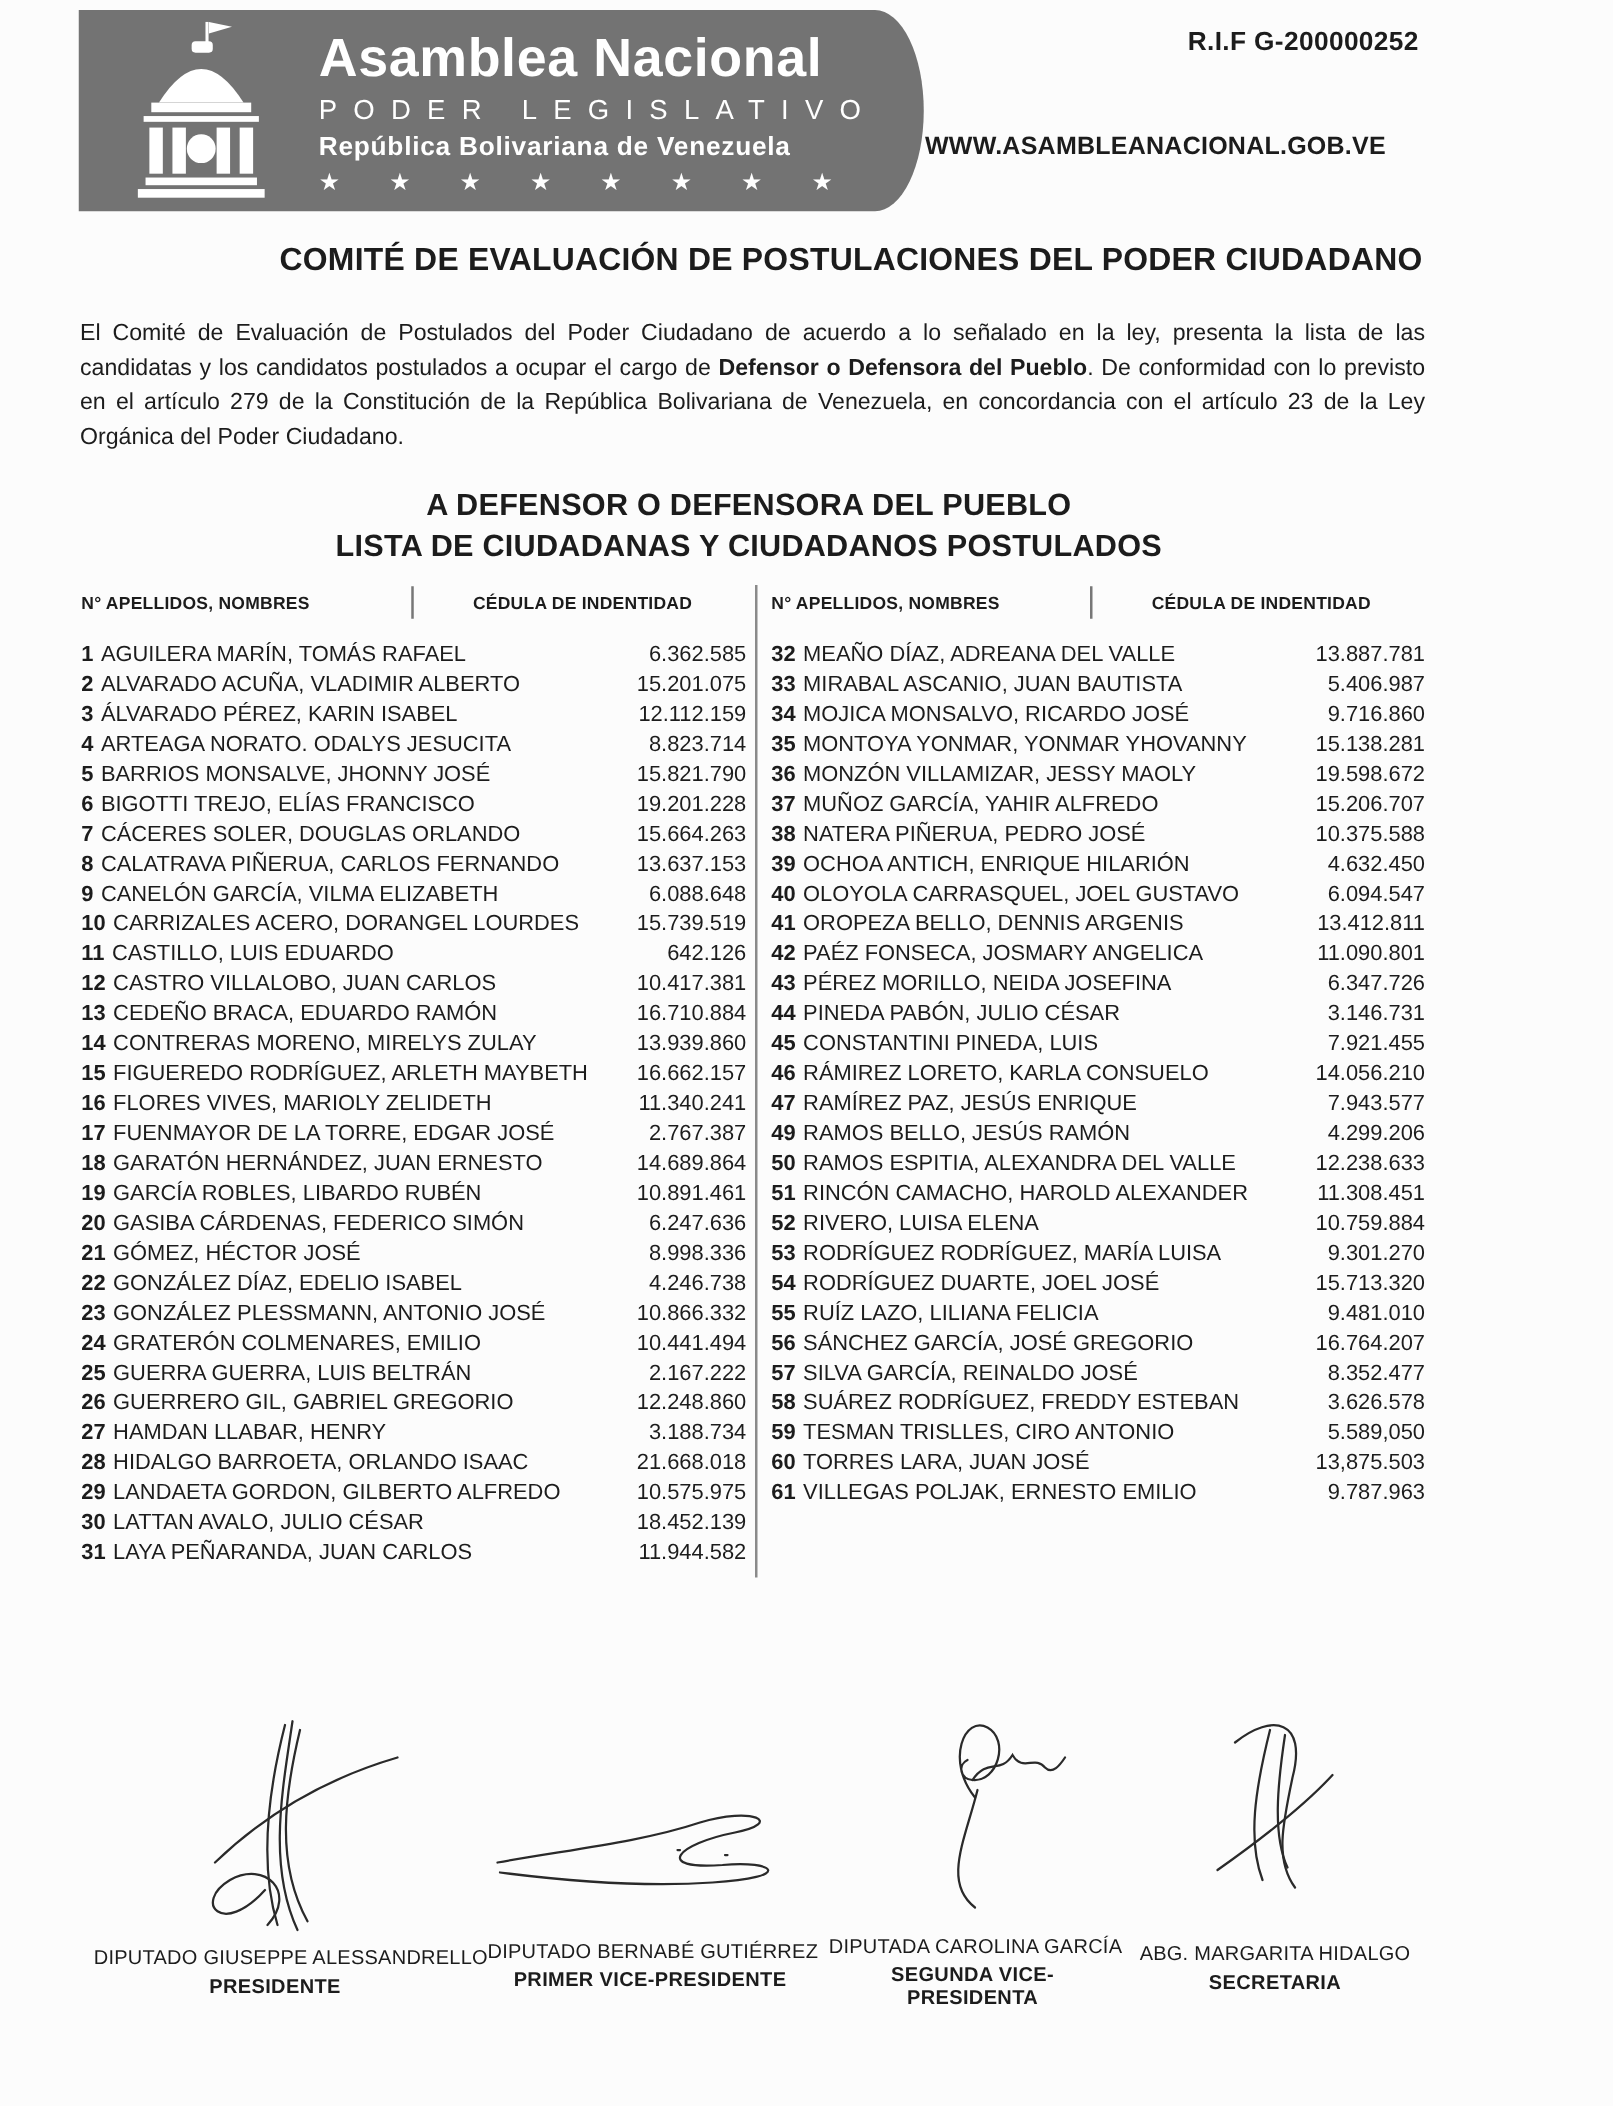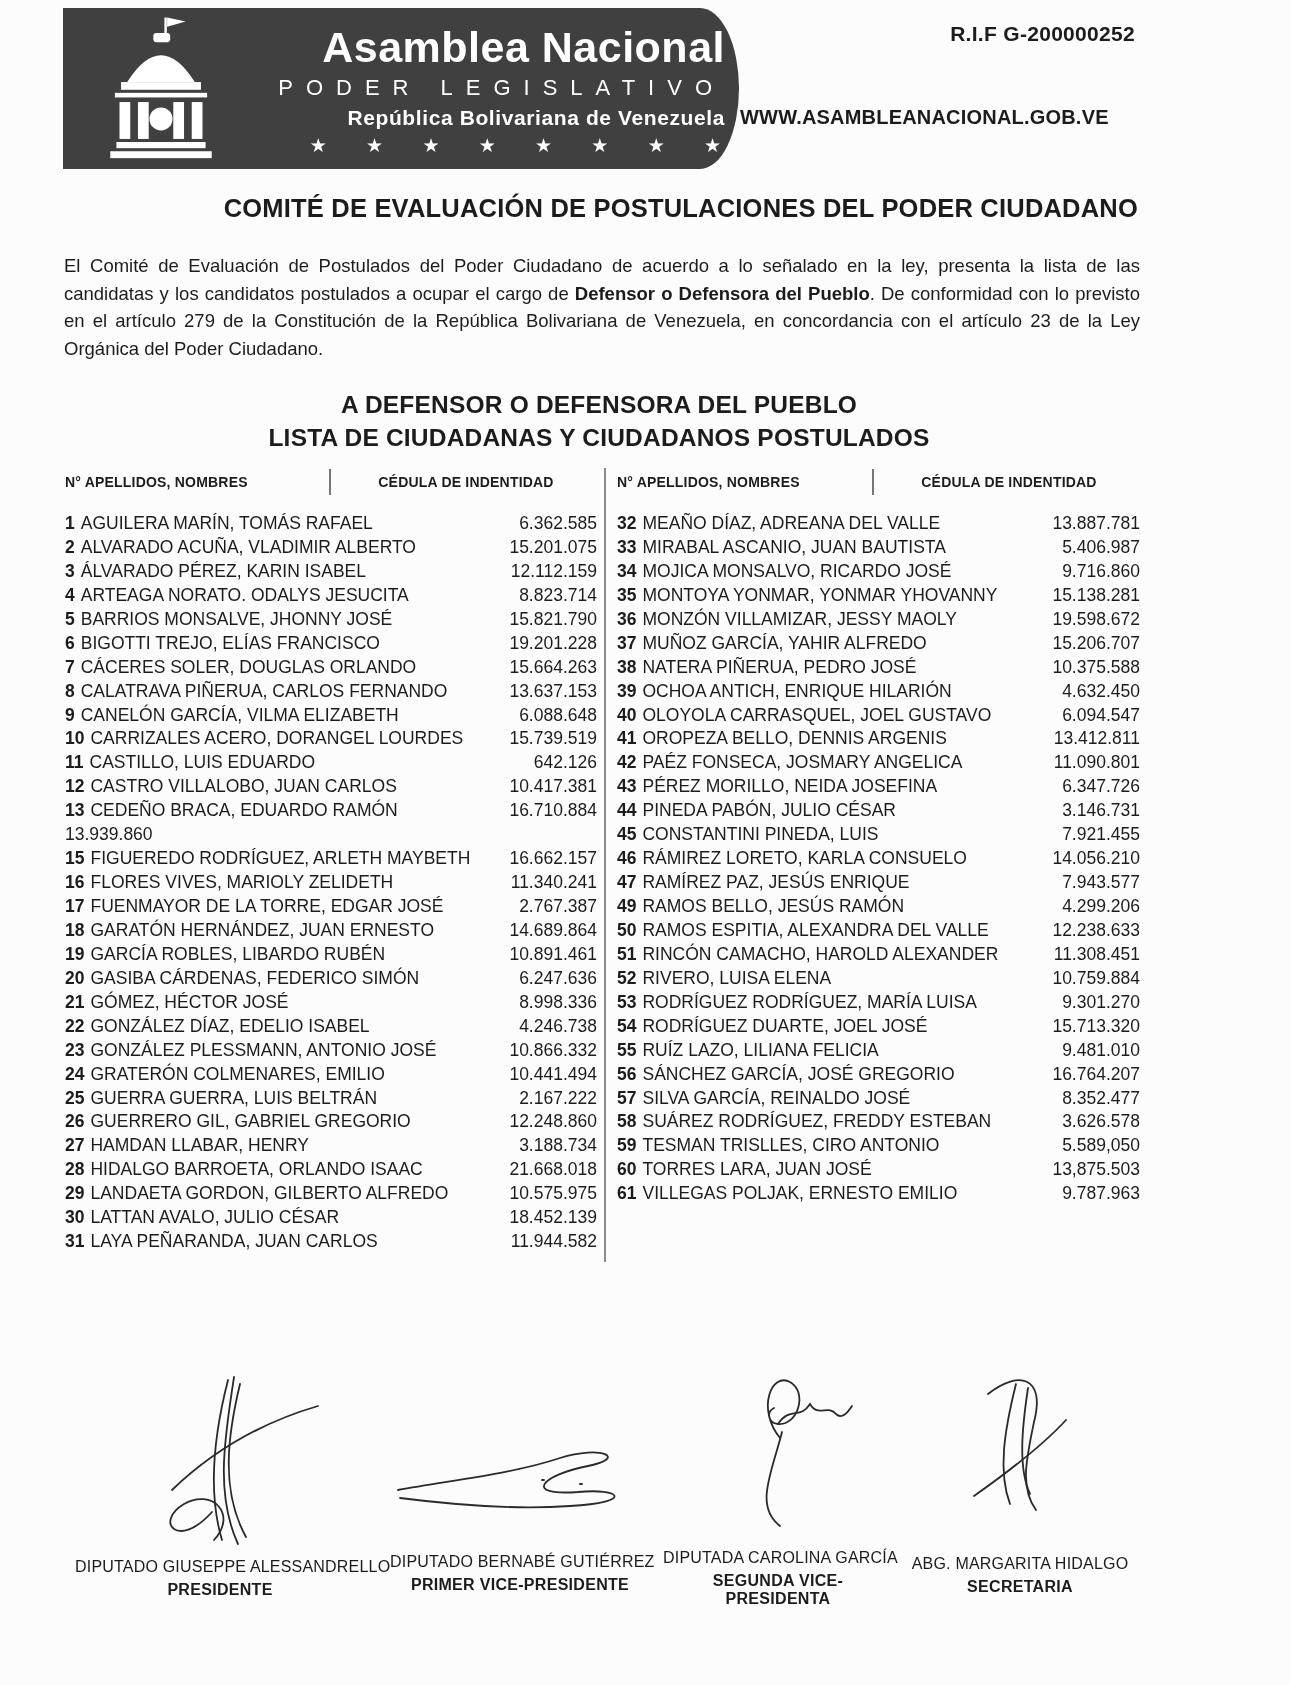--- a/index.html
+++ b/index.html
@@ -9,29 +9,28 @@
     width:1290px;height:1685px;
     background:#fcfcfc;
     font-family:"Liberation Sans", sans-serif;
     color:#1c1c1c;
     overflow:hidden;
     margin:0 auto;
   }
   
   .banner{
     position:absolute;left:63px;top:8px;width:676px;height:161px;
-    background:#404040;
+    background:#737373;
     border-radius:0 46px 46px 0 / 0 95px 95px 0;
-    text-align:right;
   }
   .banner-logo{position:absolute;left:18px;top:8px;}
   .banner-text{position:absolute;left:192px;top:16px;width:470px;color:#ffffff;}
   .bt-title{font-size:43px;font-weight:bold;letter-spacing:0.5px;line-height:46px;white-space:nowrap;}
   .bt-sub{font-size:22px;letter-spacing:13px;margin-top:5px;white-space:nowrap;}
-  .bt-country{font-size:21px;font-weight:bold;margin-top:5px;letter-spacing:0.6px;white-space:nowrap;margin-left:41px;}
+  .bt-country{font-size:21px;font-weight:bold;margin-top:5px;letter-spacing:0.6px;white-space:nowrap;}
   .bt-stars{font-size:19px;margin-top:4px;letter-spacing:4px;word-spacing:26px;white-space:nowrap;}
   
   .rif{
     position:absolute;left:790px;top:22px;width:345px;
     text-align:right;font-size:21px;font-weight:bold;letter-spacing:0.3px;
   }
   .website{
     position:absolute;left:740px;top:106px;width:400px;
     text-align:left;font-size:20px;font-weight:bold;letter-spacing:0.2px;
   }
@@ -183,20 +182,21 @@
       </div>
       <div class="trow">
         <span><span class="rnum">12</span><span>CASTRO VILLALOBO, JUAN CARLOS</span></span>
         <span class="rid">10.417.381</span>
       </div>
       <div class="trow">
         <span><span class="rnum">13</span><span>CEDEÑO BRACA, EDUARDO RAMÓN</span></span>
         <span class="rid">16.710.884</span>
       </div>
       <div class="trow">
+        <span><span class="rnum">14</span><span>CONTRERAS MORENO, MIRELYS ZULAY</span></span>
         <span class="rid">13.939.860</span>
       </div>
       <div class="trow">
         <span><span class="rnum">15</span><span>FIGUEREDO RODRÍGUEZ, ARLETH MAYBETH</span></span>
         <span class="rid">16.662.157</span>
       </div>
       <div class="trow">
         <span><span class="rnum">16</span><span>FLORES VIVES, MARIOLY ZELIDETH</span></span>
         <span class="rid">11.340.241</span>
       </div>

